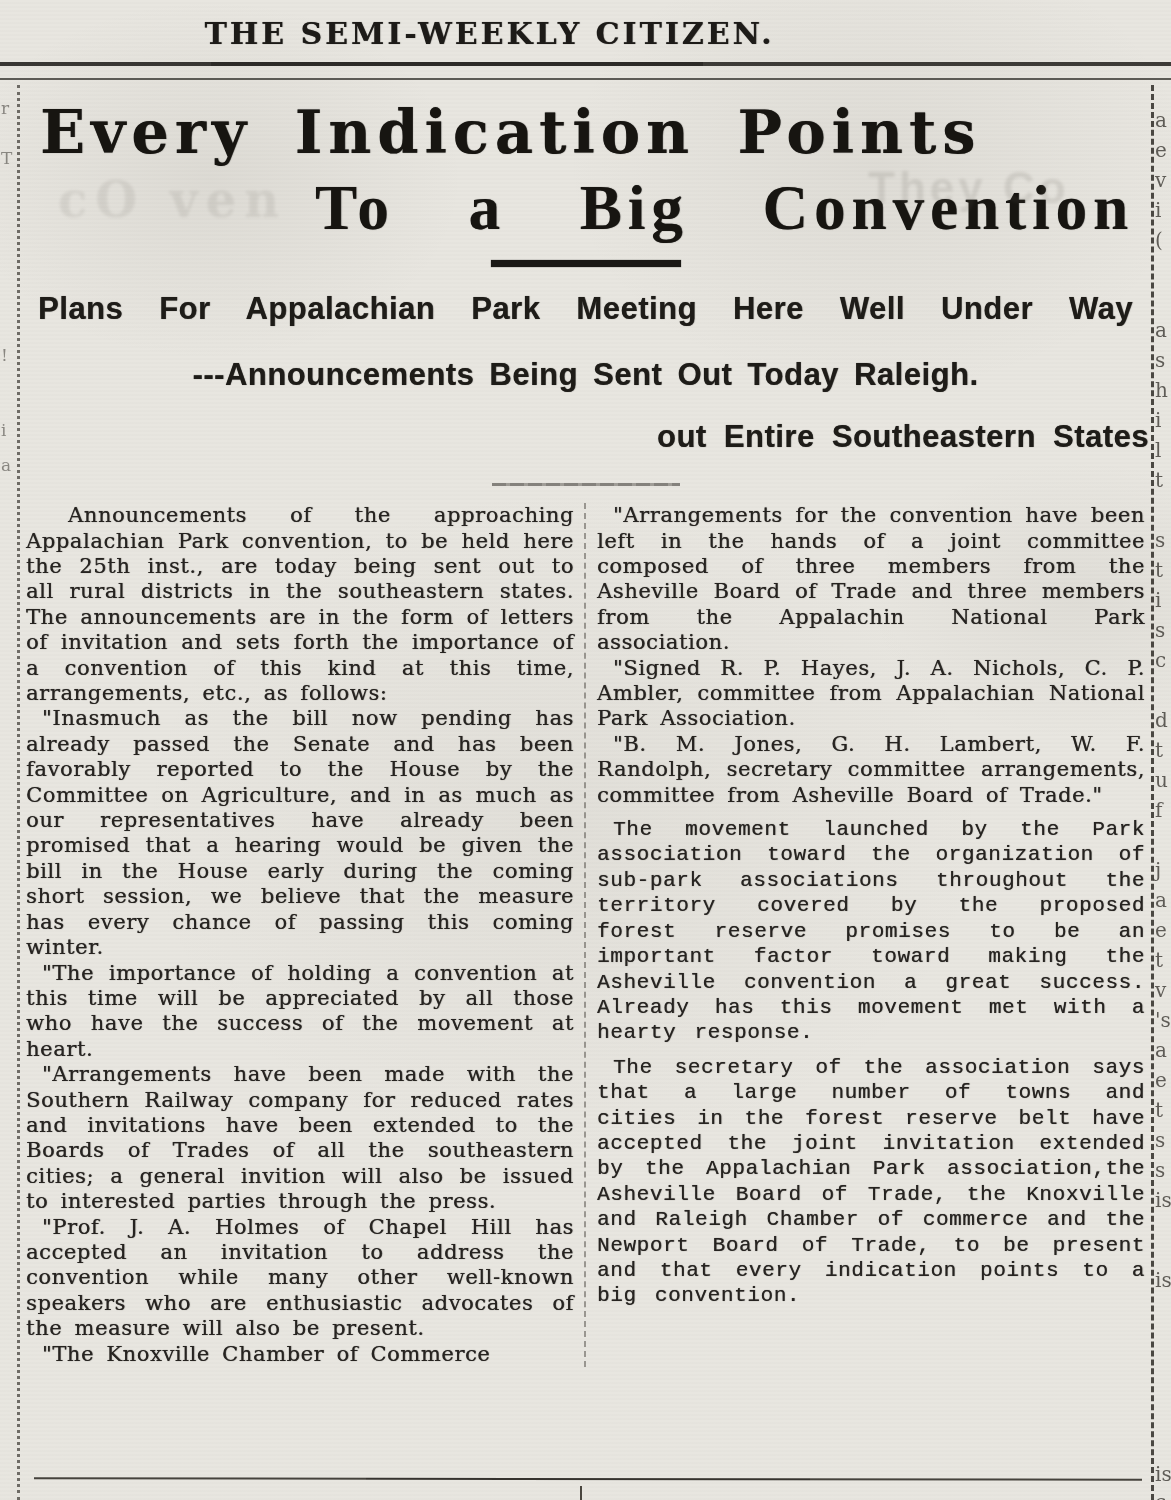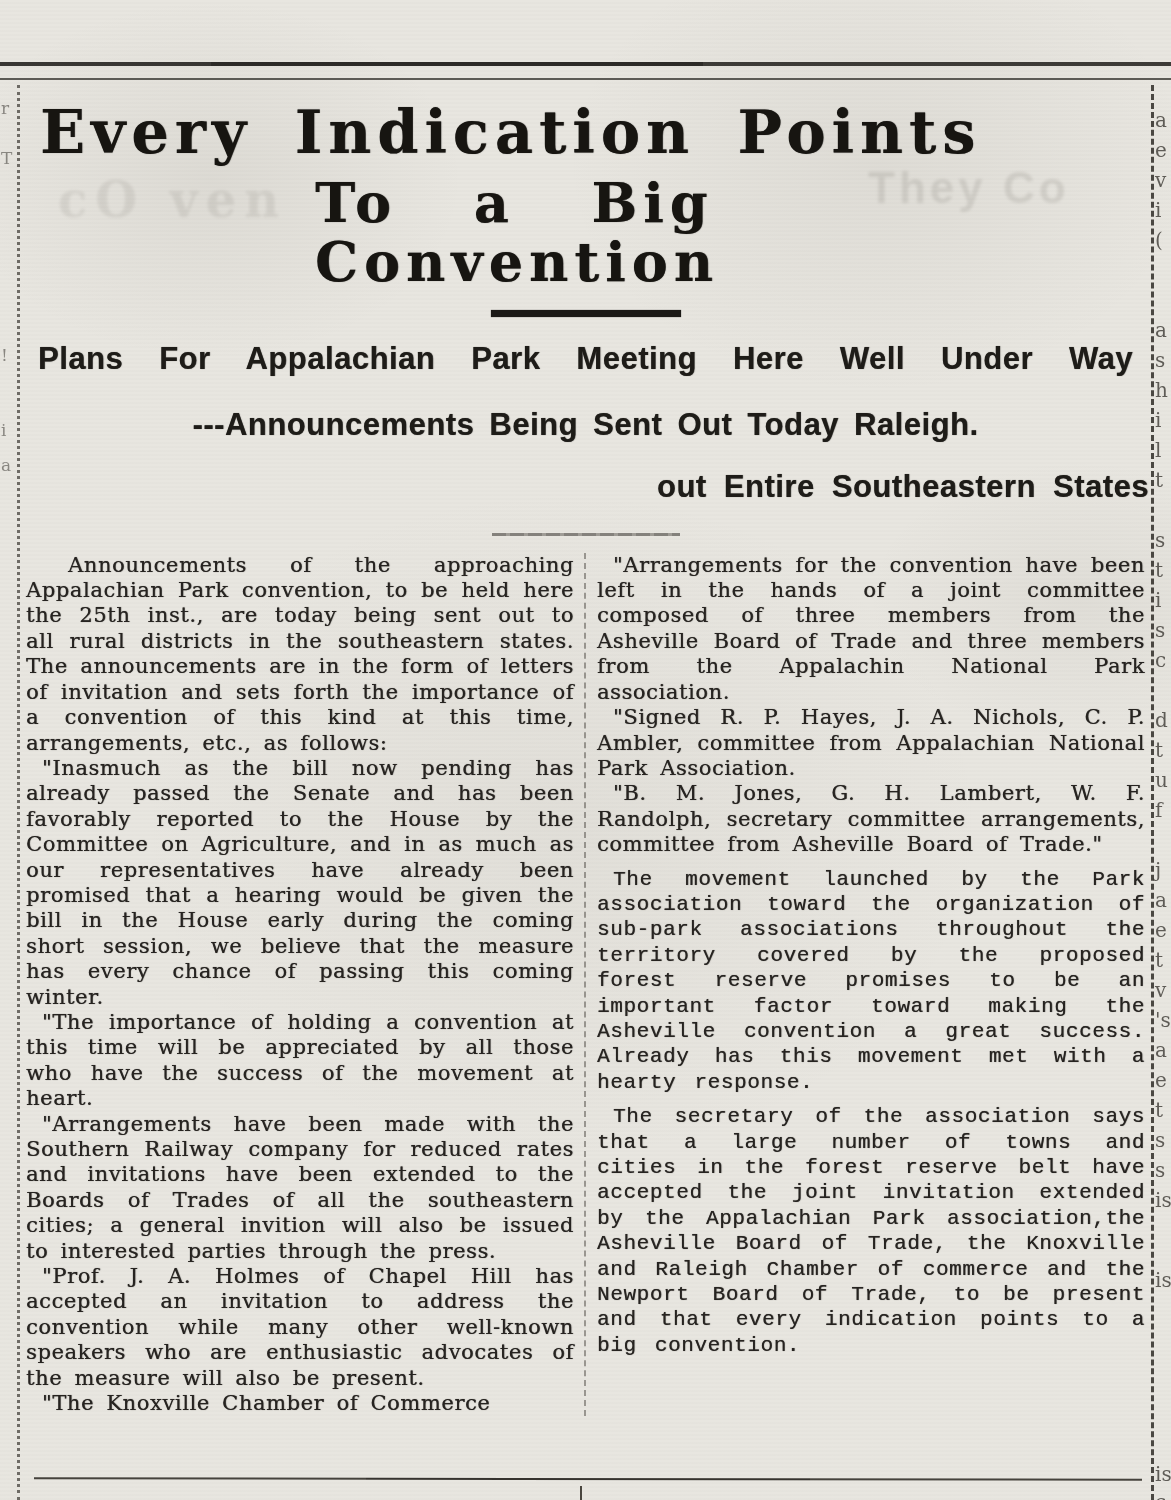--- a/index.html
+++ b/index.html
@@ -53,23 +53,24 @@
 
   
   .headline-1{
     margin:16px 0 0 18px;
     font-size:59px; font-weight:bold; line-height:1.1;
     letter-spacing:6px; word-spacing:16px;
     color:#171511; transform-origin:left top;
   }
   .headline-2{
     margin:8px 0 17px 293px;
-    font-size:54px; font-weight:bold; line-height:1.1;
+    font-size:63px; font-weight:bold; line-height:1.1;
     letter-spacing:6px; word-spacing:52px;
     color:#171511;
+    font-family:Liberation Serif, serif;
   }
   .headline-divider{
     margin:16px auto 0 auto; width:190px; height:7px;
     background:#1b1916;
     box-shadow:0 0 1px rgba(0,0,0,.6);
   }
 
   
   .subhead{
     font-family:"Liberation Sans",sans-serif;
@@ -123,20 +124,23 @@
     position:absolute; left:1px; font-size:20px; color:#3d3a35;
     font-family:"DejaVu Serif",serif; opacity:.8; white-space:nowrap;
   }
   .left-strip .frag{ opacity:.55; font-size:17px; }
 </style>
 </head>
 <body>
 
 <div class="page">
 
+  <header class="masthead">
+    <span class="masthead-inner ink">THE SEMI-WEEKLY CITIZEN.</span>
+  </header>
   <div class="rule-thick"></div>
   <div class="rule-thin"></div>
 
   <section class="article">
 
     <div class="ghost ghost-1">They Co</div>
     <div class="ghost ghost-2">cO ven</div>
 
     <h1 class="headline-1 ink">Every Indication Points</h1>
     <h1 class="headline-2 ink">To a Big Convention</h1>

